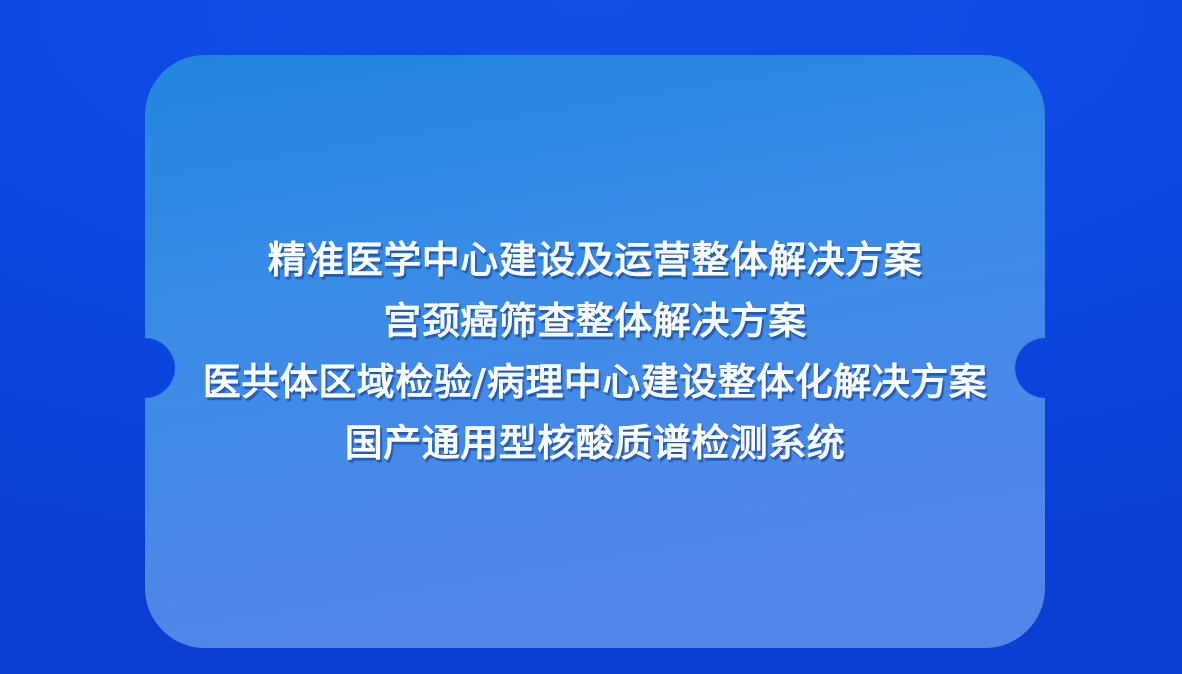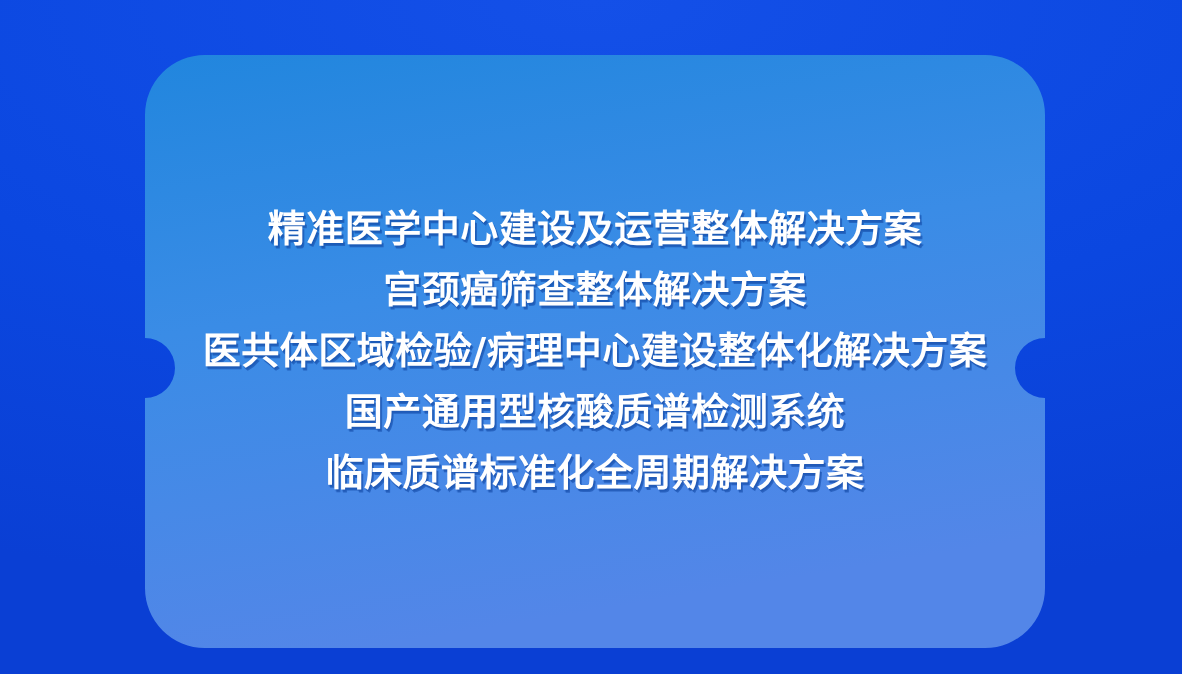--- a/index.html
+++ b/index.html
@@ -103,17 +103,16 @@
         L 0,60
         A 60,60 0 0 1 60,0
         Z"></path>
     </svg>
 
     <div id="lines">
       <div class="line">精准医学中心建设及运营整体解决方案</div>
       <div class="line">宫颈癌筛查整体解决方案</div>
       <div class="line">医共体区域检验/病理中心建设整体化解决方案</div>
       <div class="line">国产通用型核酸质谱检测系统</div>
-      <div class="line">临床质谱标准化全周期解决方案</div>
     </div>
 
   </div>
 </div>
 
 </body></html>

